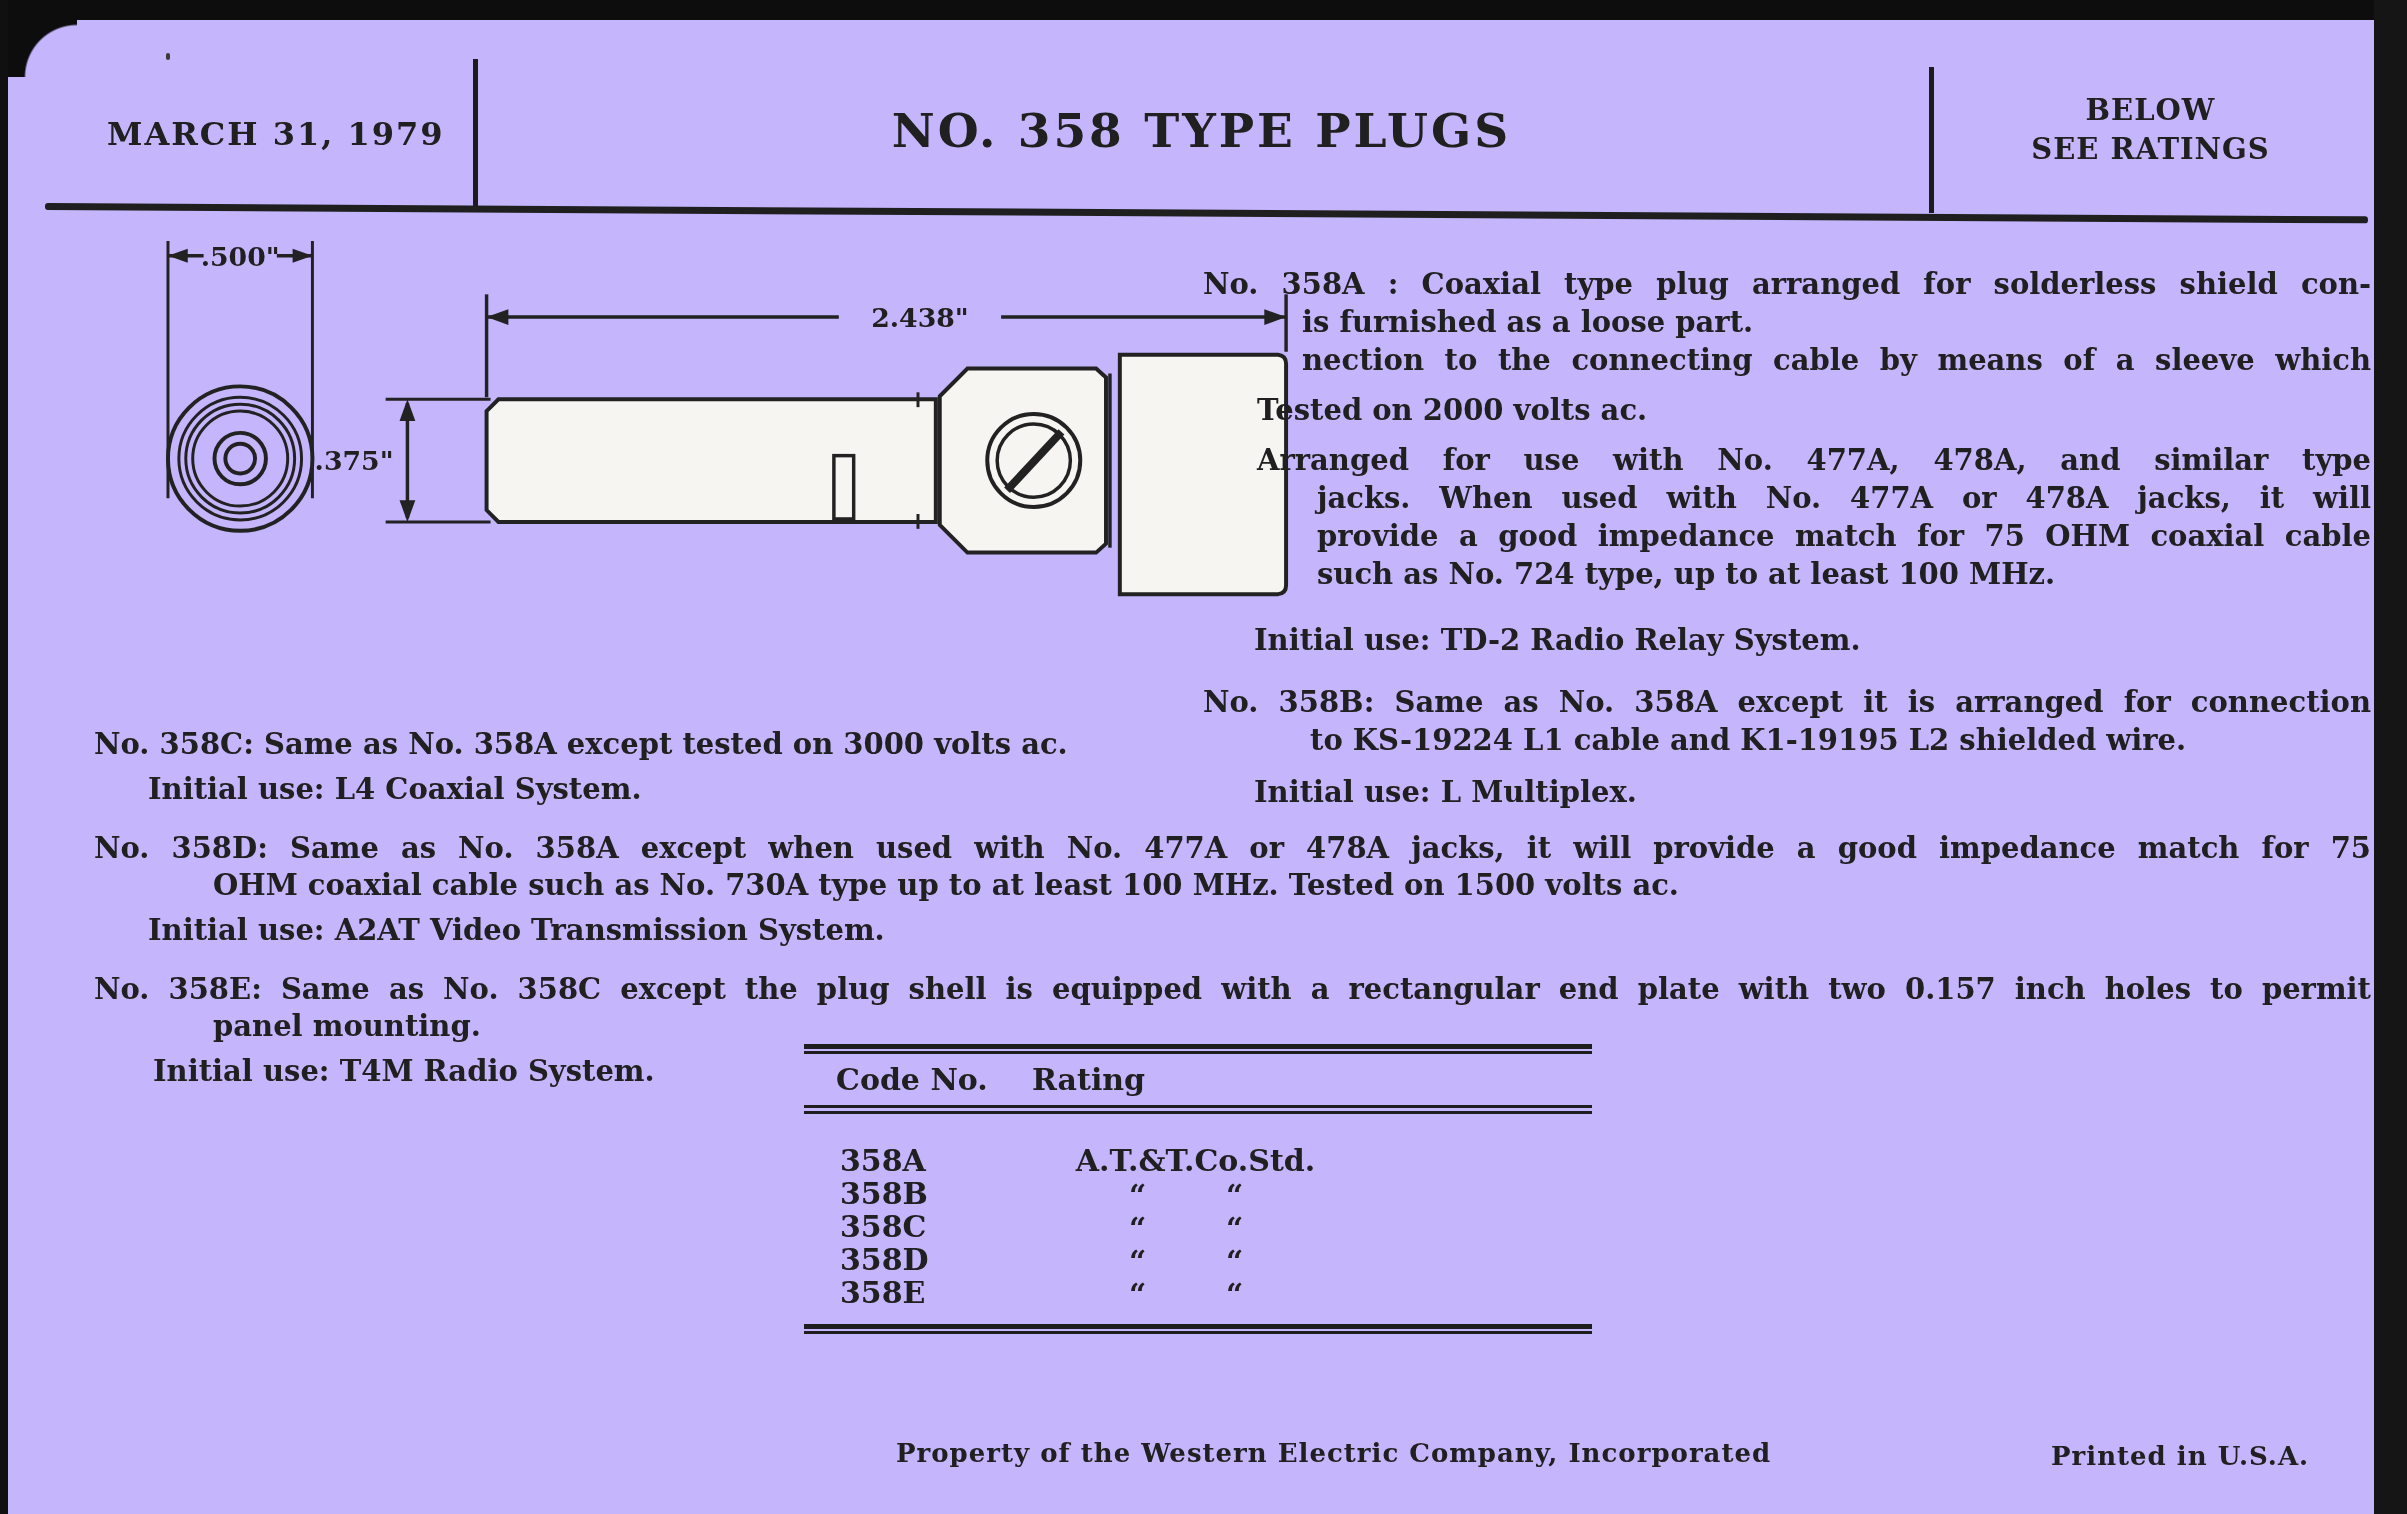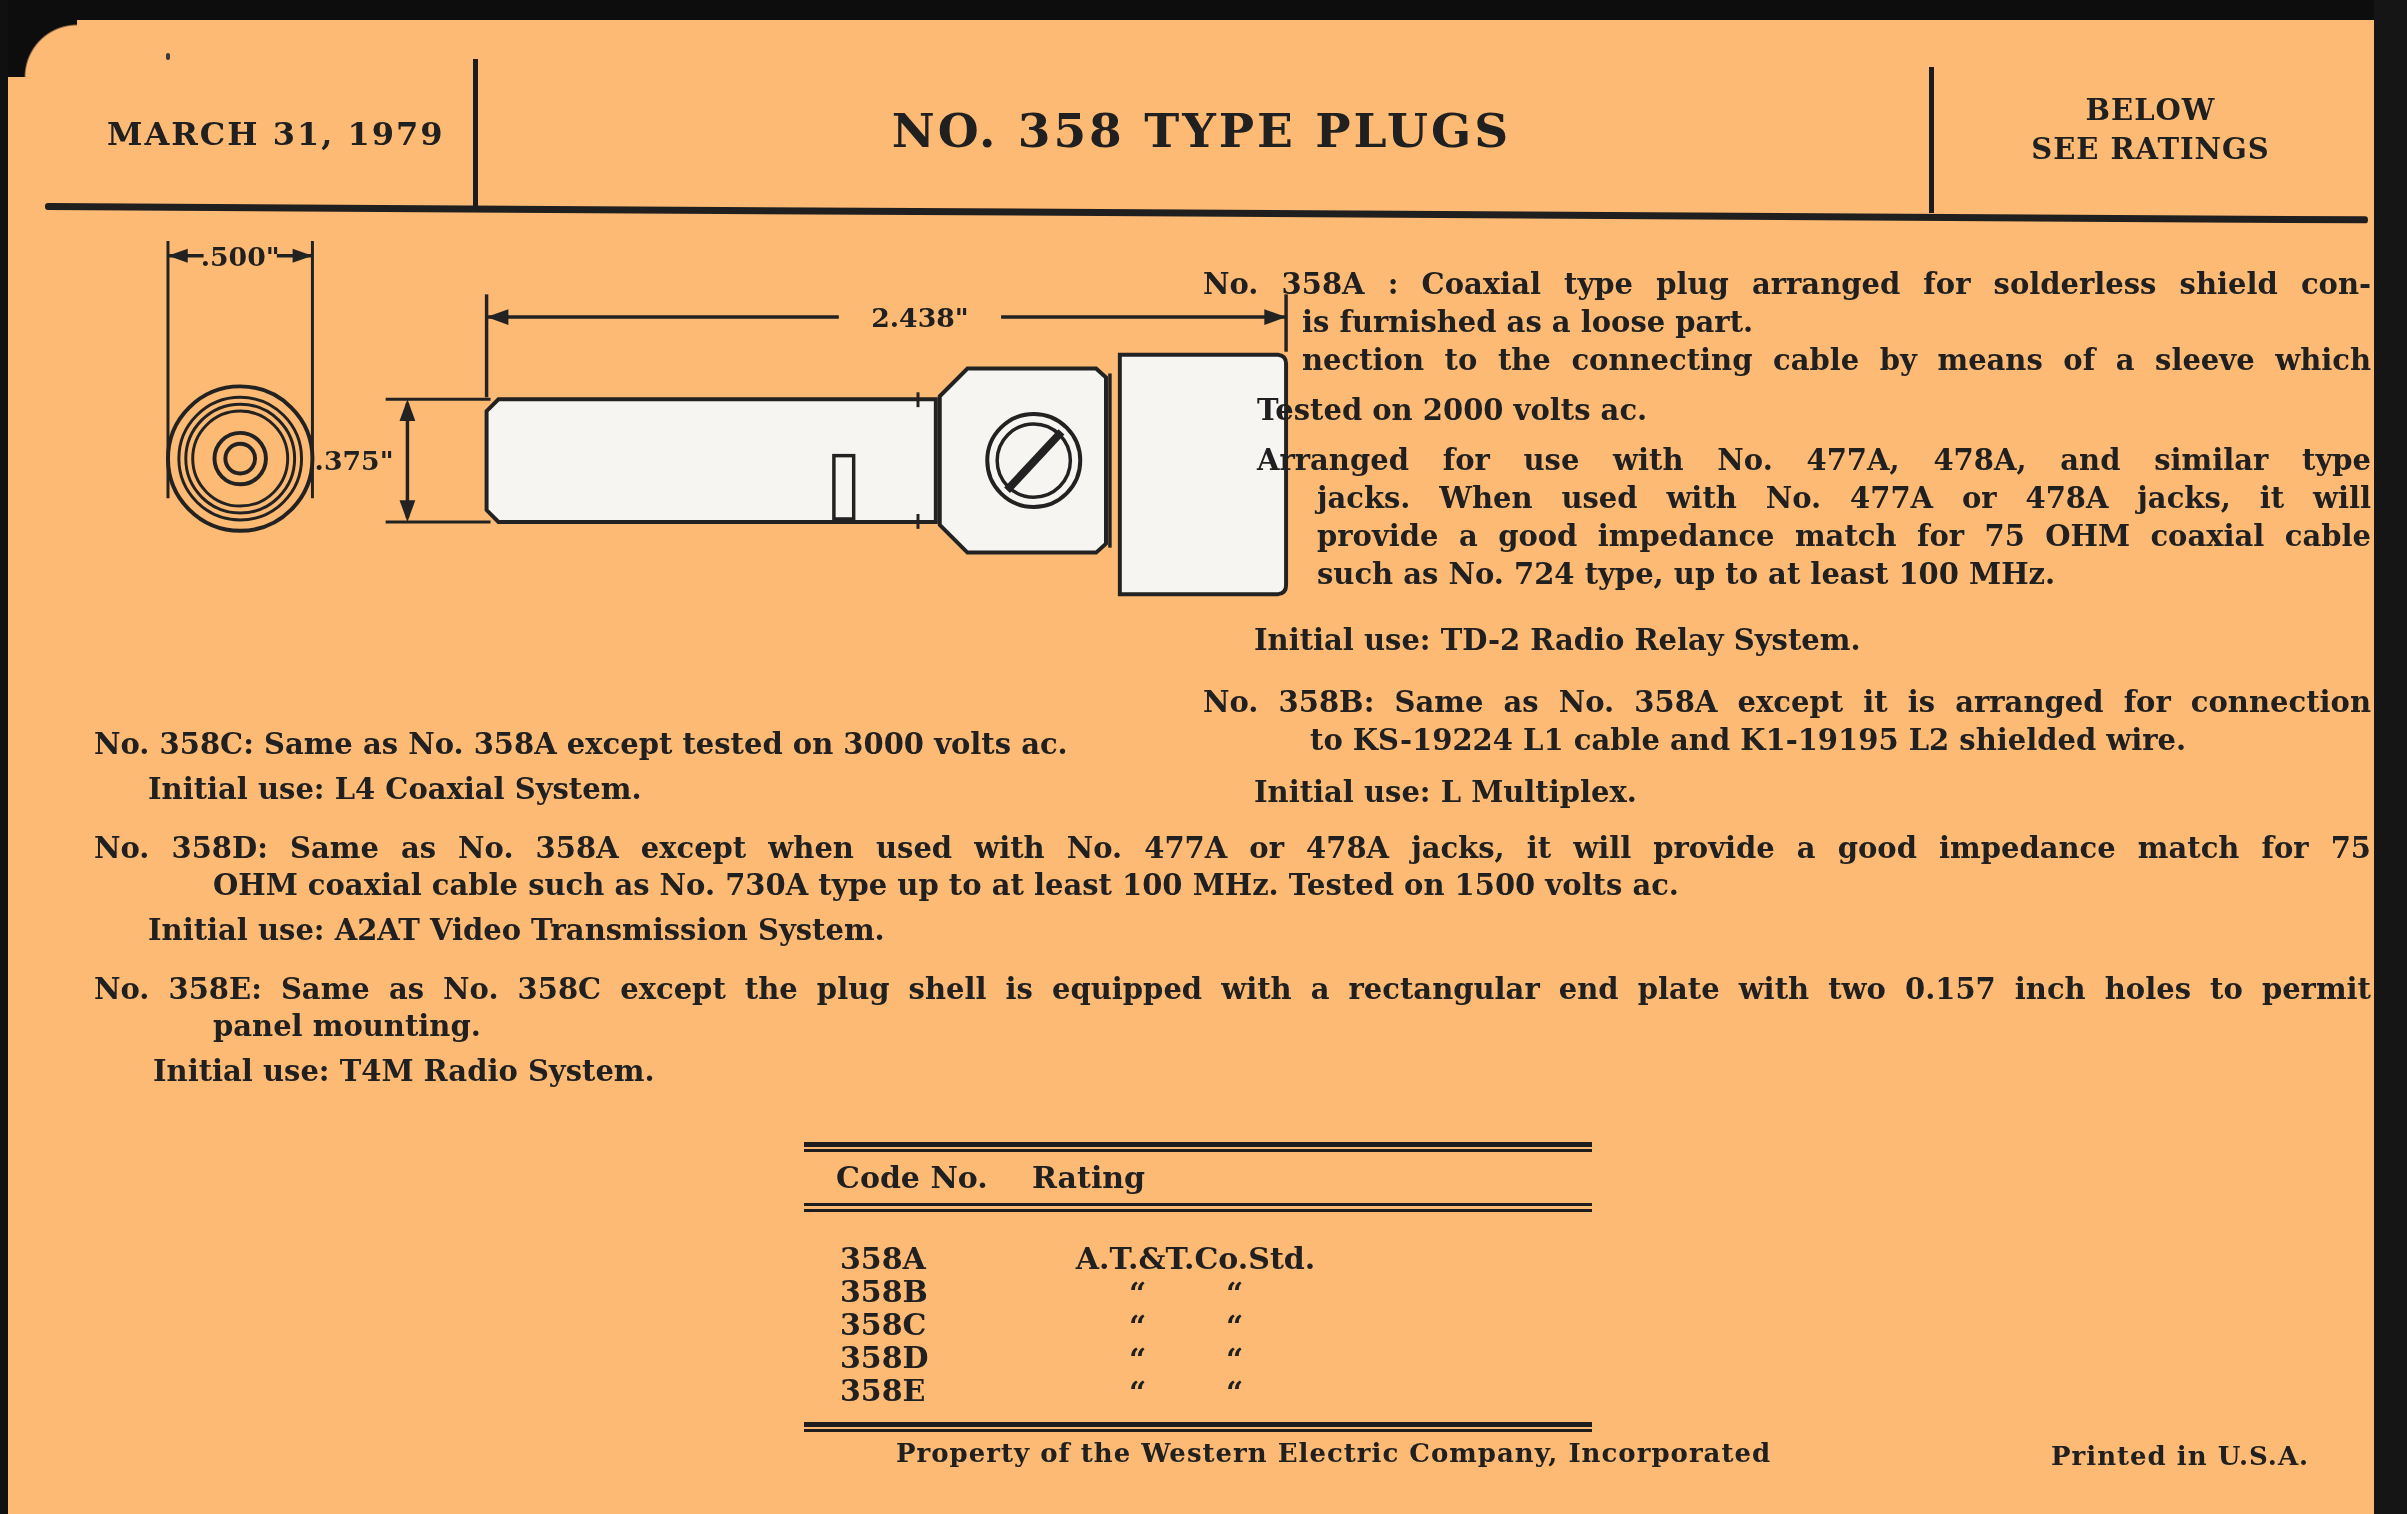--- a/index.html
+++ b/index.html
@@ -1,17 +1,17 @@
 <!DOCTYPE html>
 <html><head>
 <meta charset="utf-8">
 <style>
   html,body{margin:0;padding:0;background:#0c0c0c;width:2408px;height:1515px;overflow:hidden;}
   *{box-sizing:border-box;}
-  .page{position:absolute;left:0;top:0;width:2408px;height:1515px;background:#fdba74;
+  .page{position:absolute;left:0;top:0;width:2408px;height:1515px;background:#c4b5fd;
         font-family:"DejaVu Serif","Liberation Serif",serif;color:#202020;font-weight:700;}
   
   .bar-top{position:absolute;left:0;top:0;width:2408px;height:20px;background:#0d0d0d;z-index:40;}
   .bar-right{position:absolute;left:2374px;top:0;width:34px;height:1515px;background:#151515;z-index:40;}
   .bar-left{position:absolute;left:0;top:0;width:8px;height:1515px;background:#101010;z-index:40;}
   .corner-curve{position:absolute;left:0;top:0;width:77px;height:77px;z-index:39;
         background:radial-gradient(circle at 77px 77px, rgba(0,0,0,0) 0 51px, #0d0d0d 53px);}
   .speck{position:absolute;left:166px;top:53px;width:4px;height:7px;background:#3a3a3a;border-radius:2px;}
 
   
@@ -27,21 +27,21 @@
   .drawing{position:absolute;left:59px;top:233px;width:1247px;height:376px;}
   .drawing svg{display:block;}
 
   
   .spec-right{position:absolute;left:1203px;top:265px;width:1168px;font-size:29px;line-height:38px;}
   .spec-full{position:absolute;left:94px;top:726px;width:2277px;font-size:29px;line-height:37px;}
   .sline{white-space:nowrap;}
   .sline.just{white-space:normal;text-align:justify;text-align-last:justify;word-spacing:2px;}
 
   
-  .rtable{position:absolute;left:804px;top:1142px;width:788px;font-size:30px;}
+  .rtable{position:absolute;left:804px;top:1044px;width:788px;font-size:30px;}
   .t-rule-heavy{height:10px;border-top:5px solid #1e1e1e;border-bottom:3px solid #1e1e1e;}
   .t-rule-mid{height:9px;border-top:3px solid #1e1e1e;border-bottom:3px solid #1e1e1e;}
   .t-head{position:relative;height:51px;padding-top:8px;}
   .t-col-code{position:absolute;left:32px;top:8px;}
   .t-col-rating{position:absolute;left:228px;top:8px;width:327px;text-align:left;}
   .t-body{padding:29px 0 16px;}
   .t-row{position:relative;height:33px;}
   .t-code{position:absolute;left:36px;top:0;}
   .t-rating{position:absolute;left:228px;top:0;width:327px;text-align:center;}
   .t-ditto-l{position:absolute;left:97px;top:2px;}

